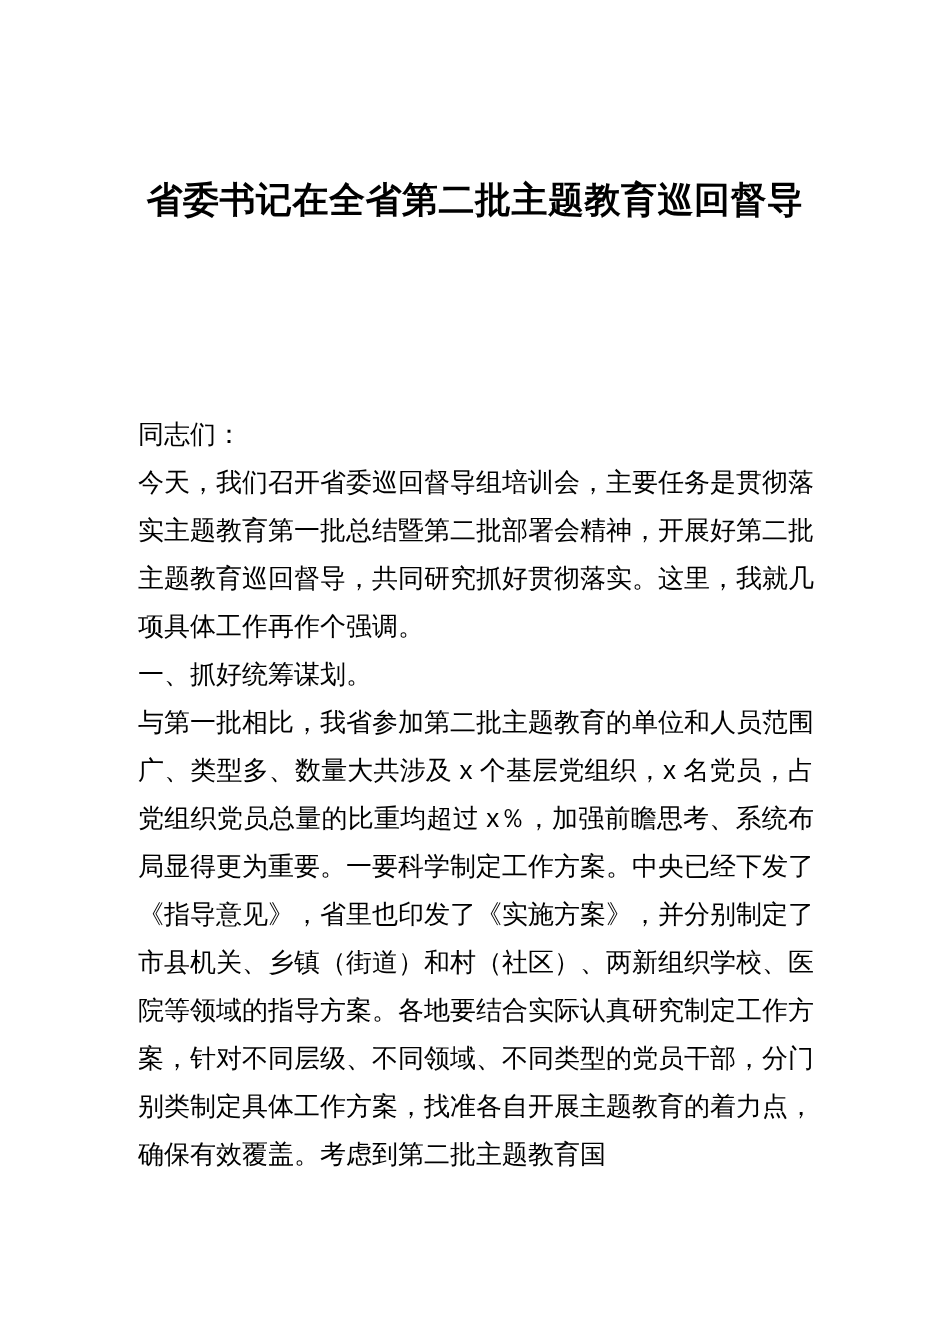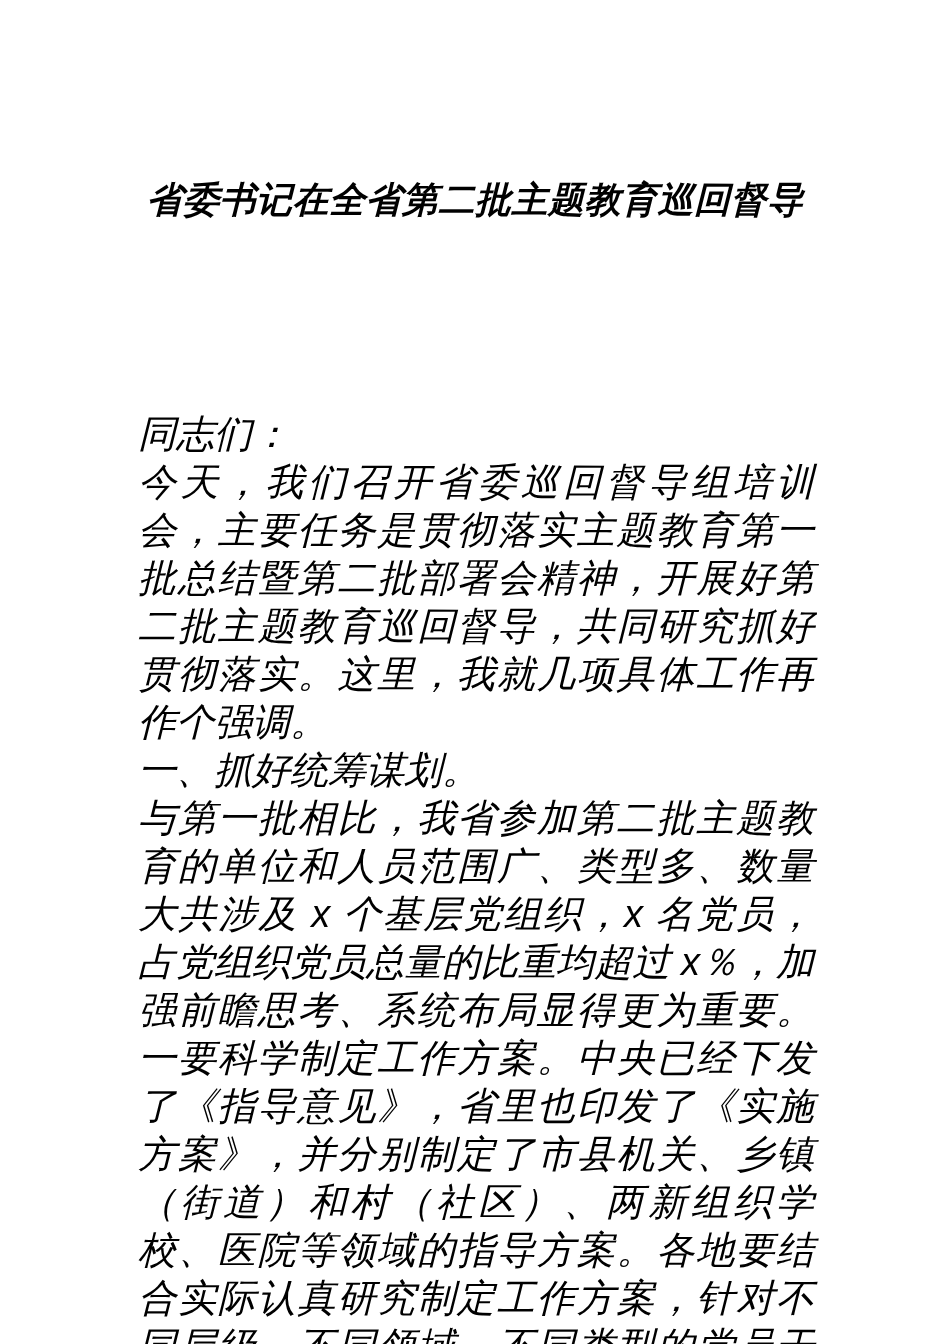--- a/index.html
+++ b/index.html
@@ -14,21 +14,20 @@
     color: #000000;
     -webkit-font-smoothing: antialiased;
   }
   .page {
     position: relative;
     width: 950px;
     height: 1344px;
     background: #ffffff;
     overflow: hidden;
     box-sizing: border-box;
-    font-style: italic;
   }
   .doc-title {
     margin: 0;
     padding: 0;
     position: absolute;
     left: 138px;
     top: 142px;
     width: 674px;
     text-align: center;
     font-size: 36px;
@@ -39,21 +38,21 @@
   }
   .body-block {
     position: absolute;
     left: 138px;
     top: 410px;
     width: 676px;
   }
   .para {
     margin: 0;
     padding: 0;
-    font-size: 38px;
+    font-size: 26px;
     font-weight: normal;
     line-height: 48px;
     text-align: justify;
     text-justify: inter-character;
     word-break: break-all;
     letter-spacing: 0px;
   }
   .para.truncated {
     
   }

